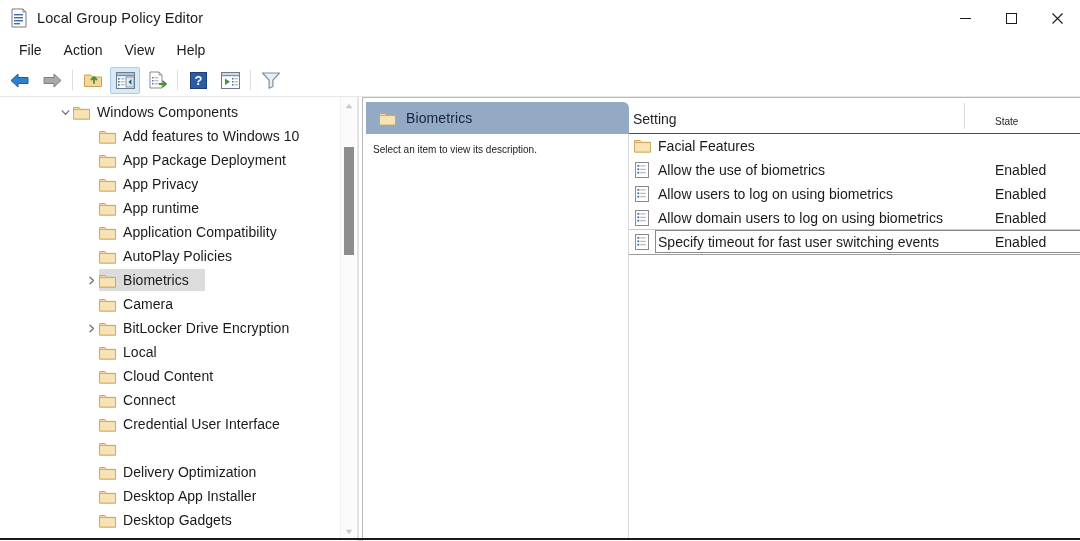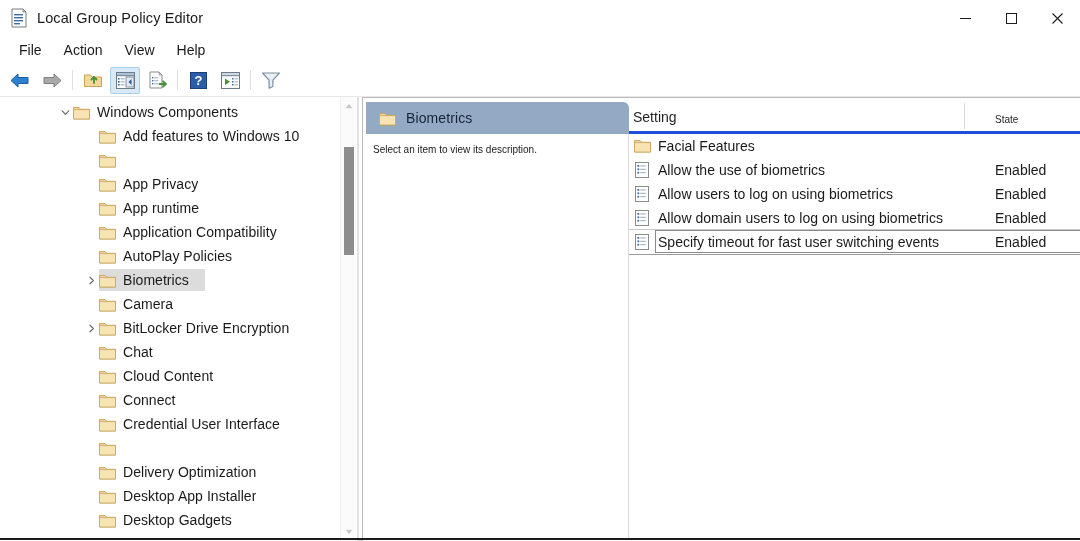--- a/index.html
+++ b/index.html
@@ -214,21 +214,21 @@
   .list-area {
     position: absolute;
     top: 0px; left: 266px;
     width: 452px; height: 444px;
     background: #ffffff;
   }
   .list-head {
     position: relative;
     height: 36px;
     display: flex; align-items: flex-end;
-    border-bottom: 3px solid #1d4ed8;
+    border-bottom: 1px solid #1d4ed8;
   }
   .col-setting {
     font-size: 14px; color: #1f1f1f;
     padding-left: 4px; padding-bottom: 6px;
     width: 336px;
   }
   .col-state {
     font-size: 10px; color: #1f1f1f;
     padding-bottom: 6px;
     width: 112px;
@@ -442,20 +442,21 @@
               <path d="M0.5 4.6 h16 v9.4 h-16 z" fill="#f8e3b5" stroke="#c9a255" stroke-width="0.8"></path>
             </svg></span>
           <span class="label">Add features to Windows 10</span>
         </div>
         <div class="tree-row">
           <span class="chev" style="margin-left: 83px;"></span>
           <span class="folder"><svg width="17" height="15" viewBox="0 0 17 15">
               <path d="M0.5 2.5 h5.6 l1.5 1.8 h9 v9.7 h-16 z" fill="#f3d9a0" stroke="#c9a255" stroke-width="0.9"></path>
               <path d="M0.5 4.6 h16 v9.4 h-16 z" fill="#f8e3b5" stroke="#c9a255" stroke-width="0.8"></path>
             </svg></span>
+          <span class="label">App Package Deployment</span>
         </div>
         <div class="tree-row">
           <span class="chev" style="margin-left: 83px;"></span>
           <span class="folder"><svg width="17" height="15" viewBox="0 0 17 15">
               <path d="M0.5 2.5 h5.6 l1.5 1.8 h9 v9.7 h-16 z" fill="#f3d9a0" stroke="#c9a255" stroke-width="0.9"></path>
               <path d="M0.5 4.6 h16 v9.4 h-16 z" fill="#f8e3b5" stroke="#c9a255" stroke-width="0.8"></path>
             </svg></span>
           <span class="label">App Privacy</span>
         </div>
         <div class="tree-row">
@@ -514,21 +515,21 @@
               <path d="M0.5 4.6 h16 v9.4 h-16 z" fill="#f8e3b5" stroke="#c9a255" stroke-width="0.8"></path>
             </svg></span>
           <span class="label">BitLocker Drive Encryption</span>
         </div>
         <div class="tree-row">
           <span class="chev" style="margin-left: 83px;"></span>
           <span class="folder"><svg width="17" height="15" viewBox="0 0 17 15">
               <path d="M0.5 2.5 h5.6 l1.5 1.8 h9 v9.7 h-16 z" fill="#f3d9a0" stroke="#c9a255" stroke-width="0.9"></path>
               <path d="M0.5 4.6 h16 v9.4 h-16 z" fill="#f8e3b5" stroke="#c9a255" stroke-width="0.8"></path>
             </svg></span>
-          <span class="label">Chat</span>
+          <span class="label">Local</span>
         </div>
         <div class="tree-row">
           <span class="chev" style="margin-left: 83px;"></span>
           <span class="folder"><svg width="17" height="15" viewBox="0 0 17 15">
               <path d="M0.5 2.5 h5.6 l1.5 1.8 h9 v9.7 h-16 z" fill="#f3d9a0" stroke="#c9a255" stroke-width="0.9"></path>
               <path d="M0.5 4.6 h16 v9.4 h-16 z" fill="#f8e3b5" stroke="#c9a255" stroke-width="0.8"></path>
             </svg></span>
           <span class="label">Cloud Content</span>
         </div>
         <div class="tree-row">

